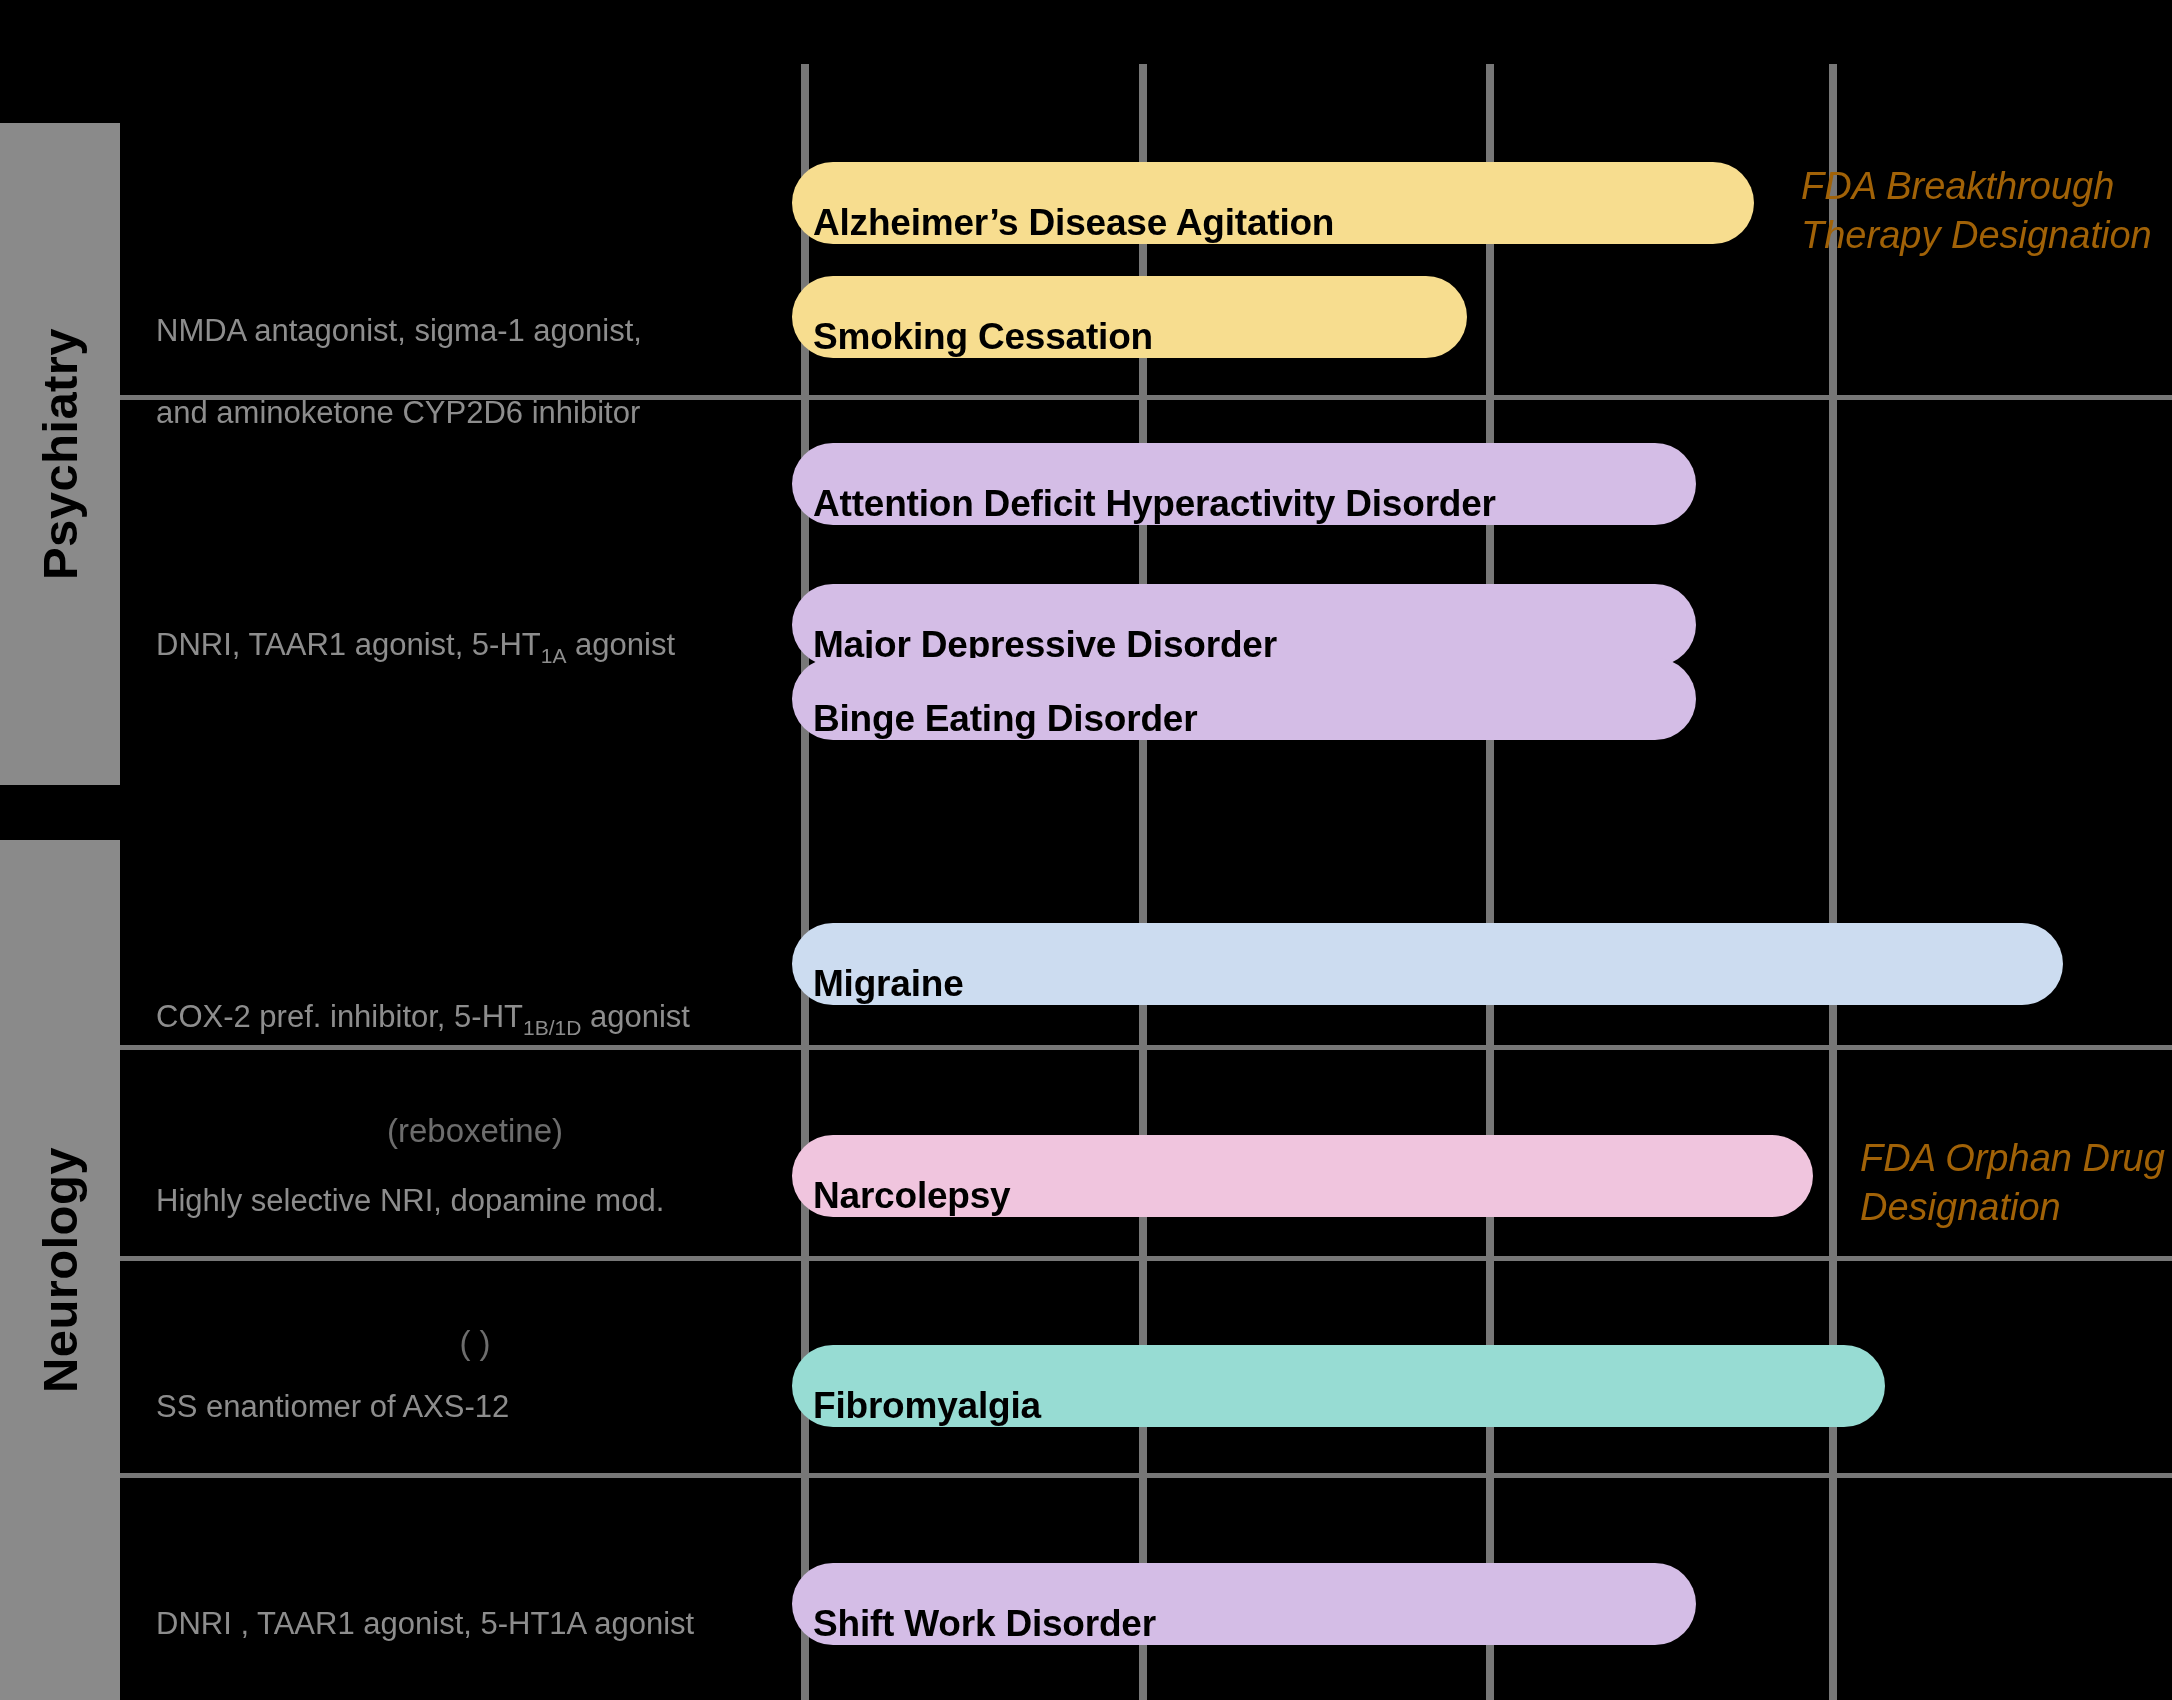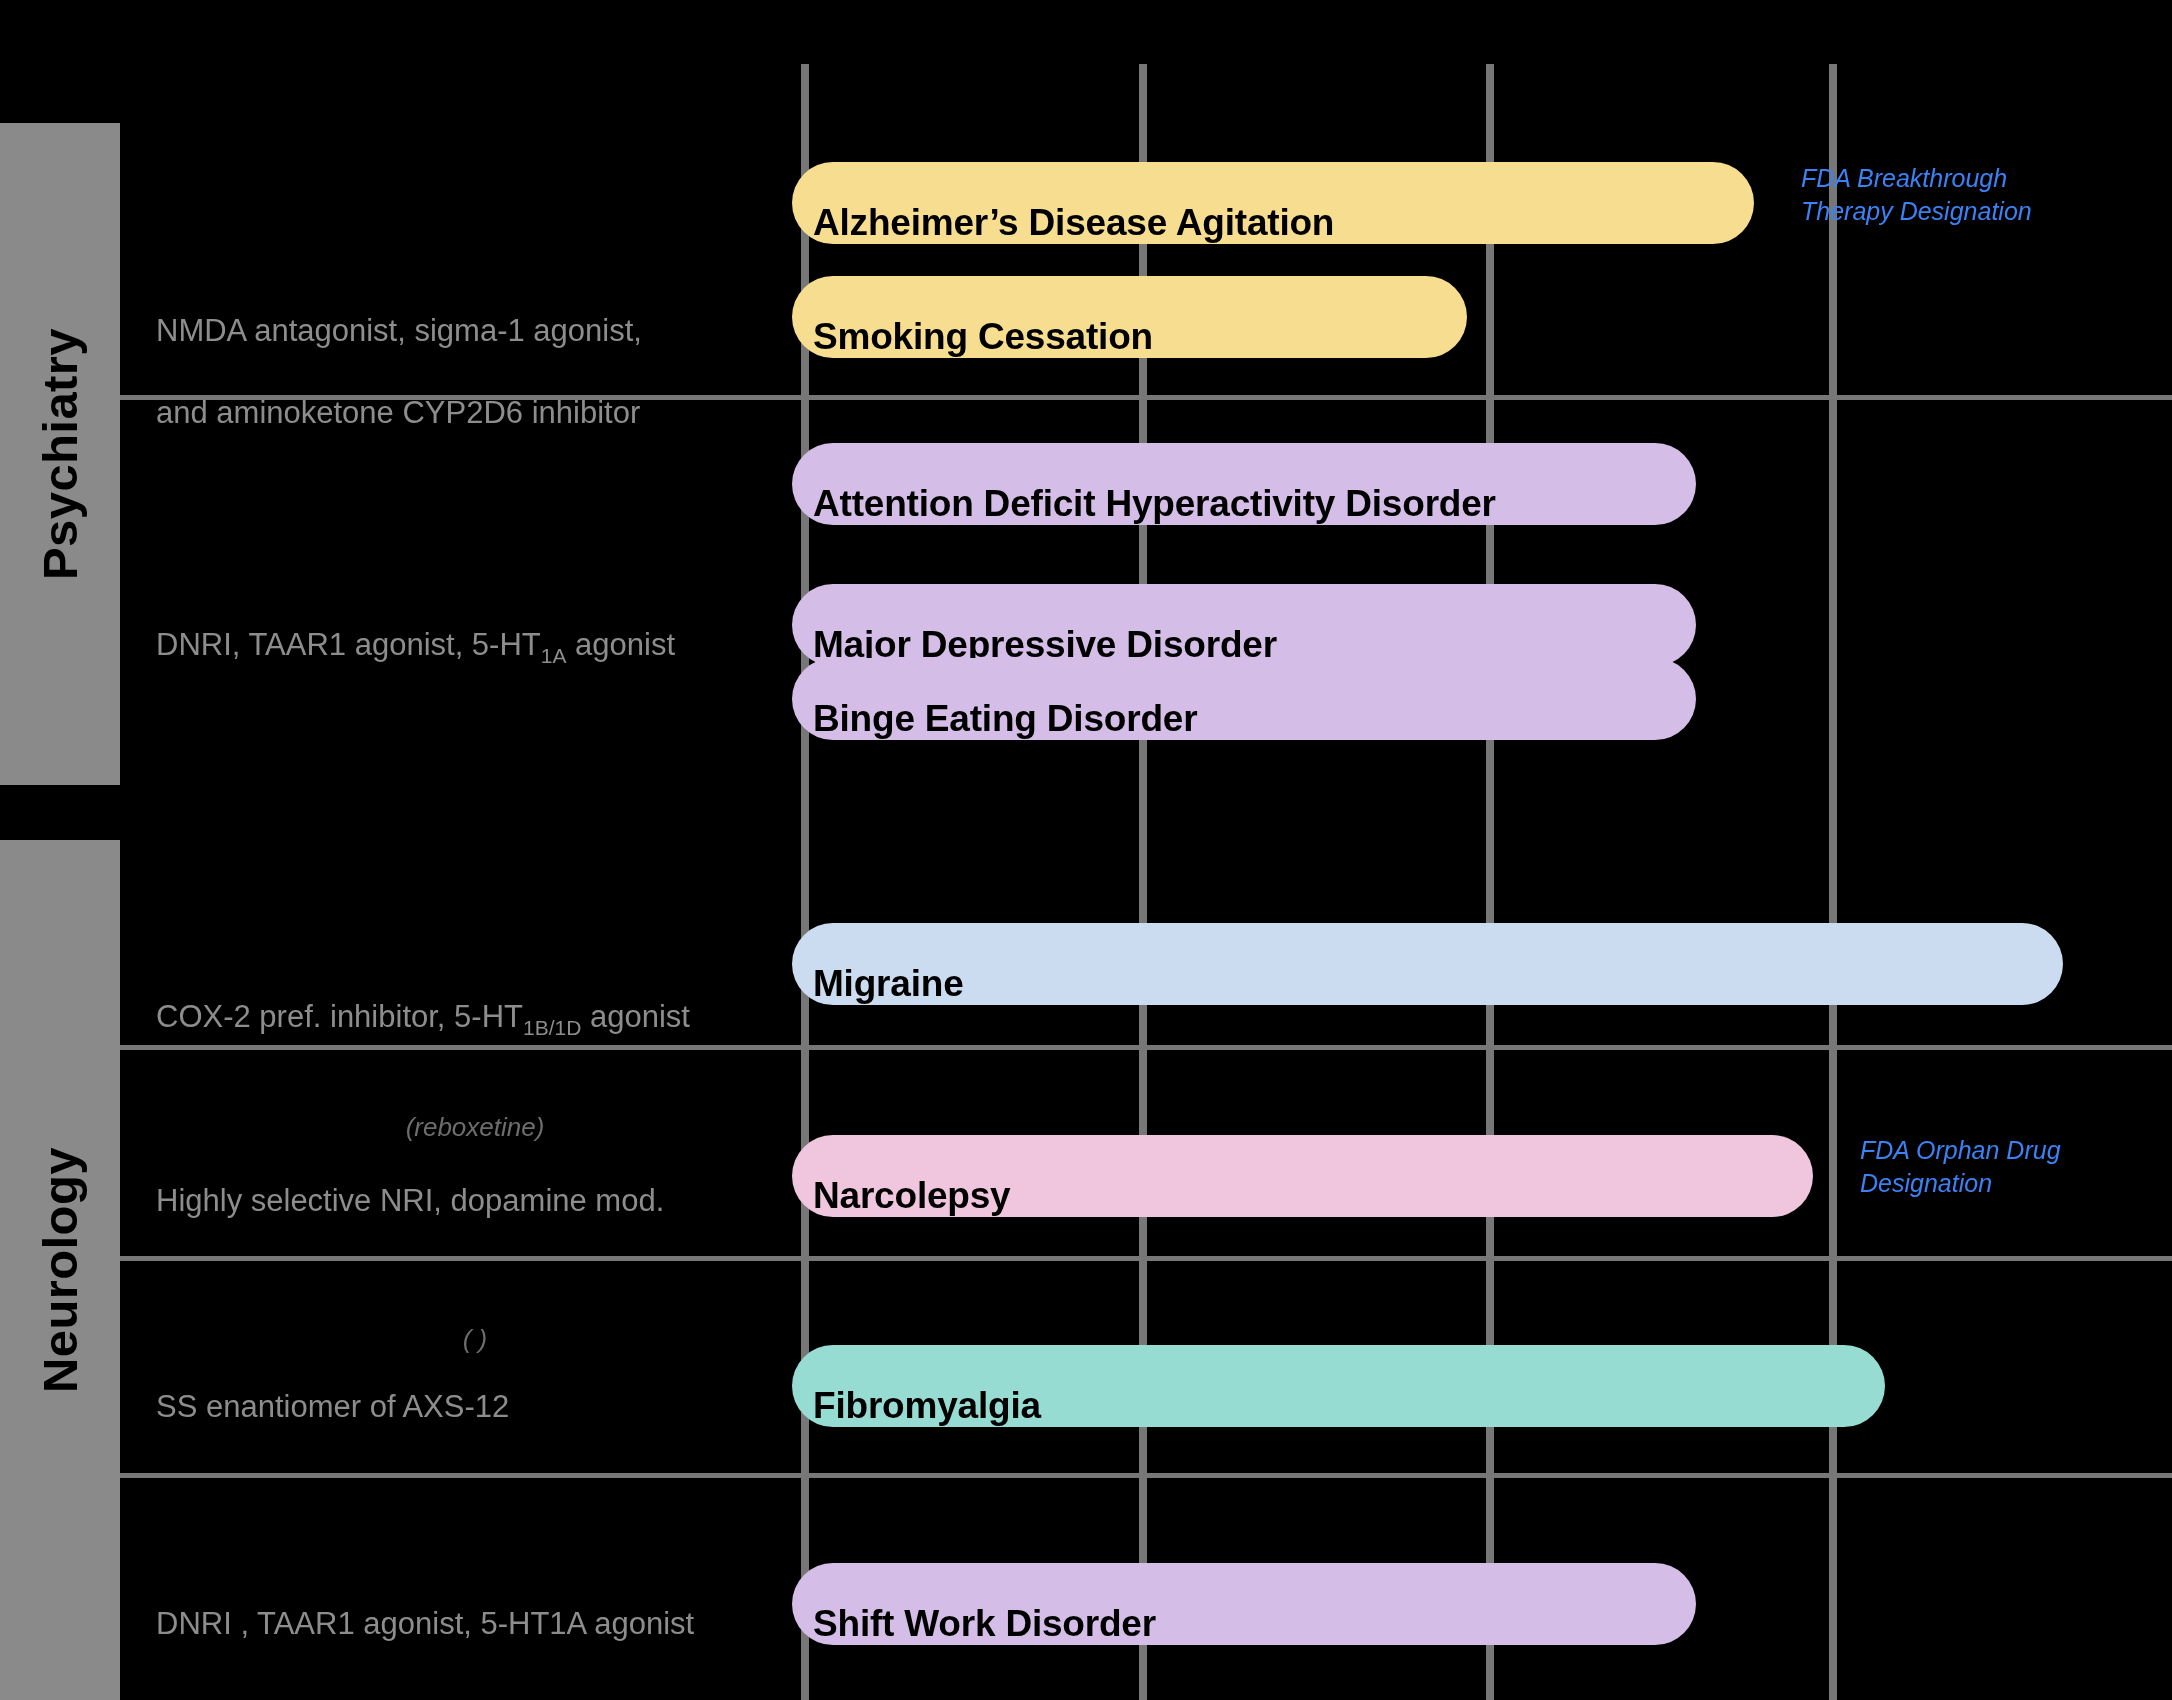--- a/index.html
+++ b/index.html
@@ -11,27 +11,27 @@
     display:flex;align-items:center;justify-content:center;
     color:#000;font-weight:bold;font-size:49px;letter-spacing:0.4px;
     writing-mode:vertical-rl;transform:rotate(180deg);white-space:nowrap;}
 
   .vline{position:absolute;width:8.2px;background:#777;}
   .hline{position:absolute;height:4.9px;background:#777;}
 
   .desc{position:absolute;color:#8d8d8d;font-size:31px;line-height:1.32;
         text-align:left;white-space:pre-line;}
   .desc sub{font-size:21px;vertical-align:baseline;position:relative;top:8.2px;}
-  .paren{position:absolute;color:#6d6d6d;font-size:26px;font-style:italic;text-align:center;}
+  .paren{position:absolute;color:#6d6d6d;font-size:33px;text-align:center;}
 
   .bar{position:absolute;border-radius:818px;display:flex;align-items:flex-end;
        box-sizing:border-box;padding-left:21px;}
   .bar-label{color:#000;font-weight:bold;font-size:37px;white-space:nowrap;letter-spacing:-0.2px;}
 
-  .note{position:absolute;color:#3b82f6;font-size:25px;font-style:italic;
+  .note{position:absolute;color:#a16207;font-size:38px;font-style:italic;
         line-height:1.3;white-space:pre-line;}
 </style>
 </head>
 <body>
 
 <div id="root">
 
   <div class="cat-block" style="left:0;top:123px;width:120px;height:662px;">
     <span class="cat-label">Psychiatry</span>
   </div>

